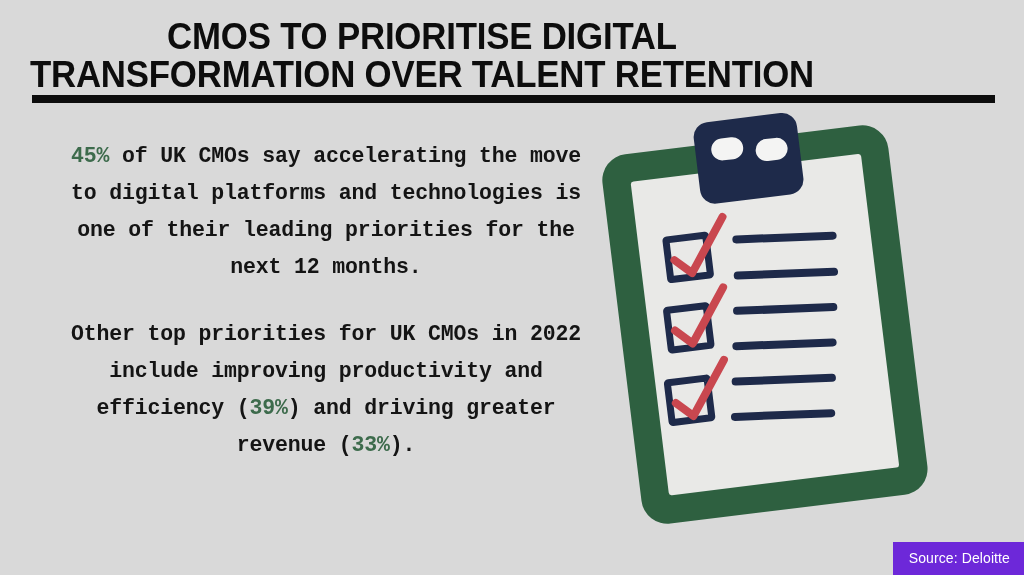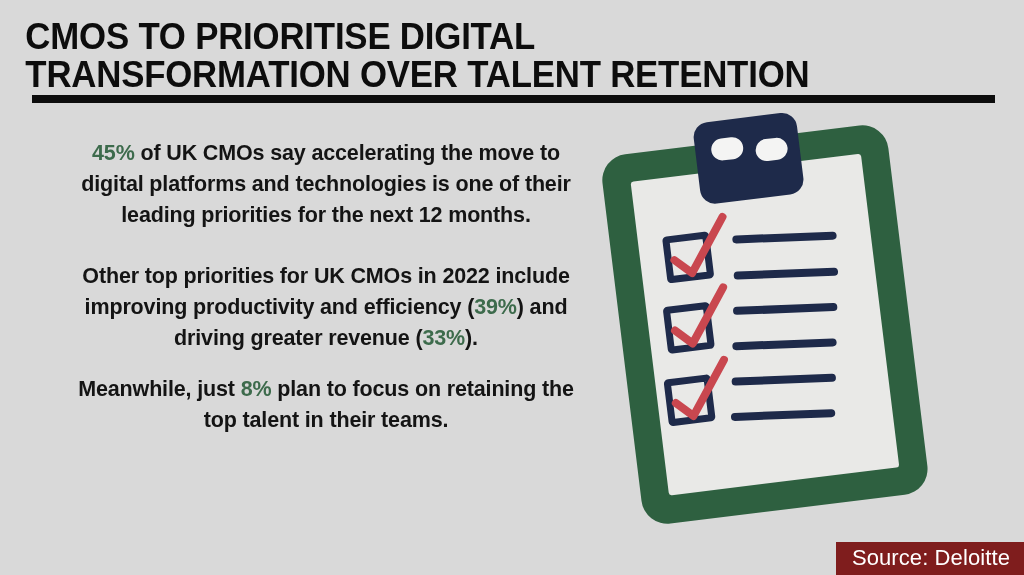--- a/index.html
+++ b/index.html
@@ -12,21 +12,21 @@
   #canvas {
     position:relative;
     width:1024px; height:575px;
     background:#d9d9d9;
   }
 
   
   #title-block {
     position:absolute;
     left:0; top:18px; width:844px;
-    text-align:left;
+    text-align:center;
   }
   .title-line {
     display:block;
     font-family:"Liberation Sans", sans-serif;
     font-weight:bold;
     font-size:37px;
     line-height:38px;
     letter-spacing:-0.2px;
     color:#0d0d0d;
     text-transform:uppercase;
@@ -42,47 +42,47 @@
   }
 
   
   #copy-column {
     position:absolute;
     left:66px; top:138px;
     width:520px;
     text-align:center;
   }
   .para {
-    font-family:Liberation Sans, sans-serif;
+    font-family:Liberation Mono, monospace;
     font-weight:bold;
     font-size:21.5px;
-    line-height:31px;
+    line-height:37px;
     color:#141414;
     letter-spacing:-0.15px;
   }
   #para-1 { margin-bottom:30px; }
   #para-2 { margin-bottom:20px; }
   .stat { color:#3d6b4c; }
 
   
   #clipboard {
     position:absolute;
     left:600px; top:108px;
     width:340px; height:440px;
   }
   #clipboard svg { display:block; width:340px; height:440px; }
 
   
   #source-badge {
     position:absolute;
     right:0; bottom:0;
-    background:#7f1d1d;
+    background:#6d28d9;
     color:#ffffff;
     font-family:"Liberation Sans", sans-serif;
-    font-size:22px;
+    font-size:14px;
     font-weight:normal;
     letter-spacing:0.1px;
     padding:7px 14px 8px 16px;
     line-height:18px;
   }
 </style>
 </head>
 <body>
 
 <div id="canvas">
@@ -92,21 +92,20 @@
     <span class="title-line">TRANSFORMATION OVER TALENT RETENTION</span>
   </div>
   <div id="title-rule"></div>
 
   <div id="copy-column">
 
     <p class="para" id="para-1"><span class="stat">45%</span><span> of UK CMOs say accelerating the move to digital platforms and technologies is one of their leading priorities for the next 12 months.</span></p>
 
     <p class="para" id="para-2"><span>Other top priorities for UK CMOs in 2022 include improving productivity and efficiency (</span><span class="stat">39%</span><span>) and driving greater revenue (</span><span class="stat">33%</span><span>).</span></p>
 
-    <p class="para" id="para-3"><span>Meanwhile, just </span><span class="stat">8%</span><span> plan to focus on retaining the top talent in their teams.</span></p>
 
   </div>
 
   <div id="clipboard">
     <svg viewBox="0 0 340 440" xmlns="http://www.w3.org/2000/svg">
       <g transform="rotate(-7 170 225)">
 
         <rect x="22" y="30" width="288" height="372" rx="26" ry="26" fill="#2e6040"></rect>
 
         <rect x="50" y="58" width="232" height="316" rx="3" ry="3" fill="#e9e9e7"></rect>

